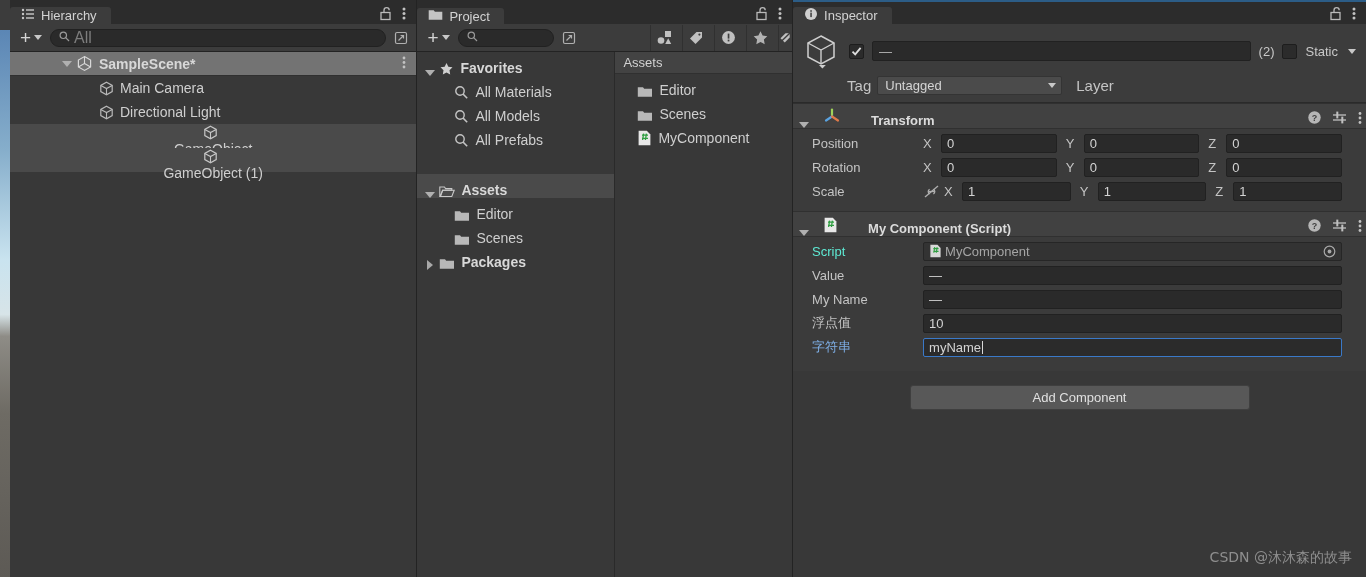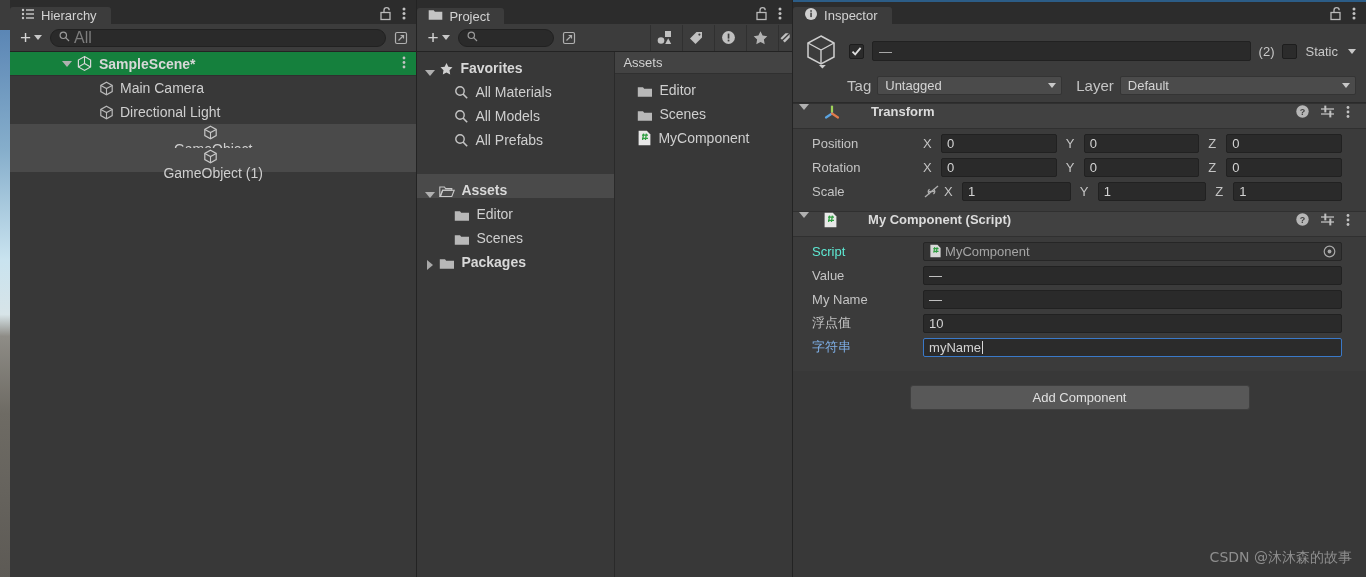--- a/index.html
+++ b/index.html
@@ -76,21 +76,21 @@
     align-items: center; justify-content: center; flex: none;
     border-left: 1px solid #303030;
   }
 
   
   .hier-body { flex: 1; background: #383838; overflow: hidden; position: relative; }
   .row {
     height: 24px; display: flex; align-items: center; position: relative;
     padding-left: 0; white-space: nowrap;
   }
-  .row.scene-row { background: #15803d; border-bottom: 1px solid #303030; }
+  .row.scene-row { background: #737373; border-bottom: 1px solid #303030; }
   .row.selected { background: #4a4a4a; flex-direction: column; }
   .row .indent { flex: none; }
   .tri {
     width: 0; height: 0; flex: none;
     border-left: 5px solid transparent; border-right: 5px solid transparent;
     border-top: 6px solid #b0b0b0; margin-right: 4px;
   }
   .tri.right {
     border-top: 5px solid transparent; border-bottom: 5px solid transparent;
     border-left: 6px solid #a8a8a8; border-right: 0;
@@ -146,22 +146,22 @@
   .fld-lbl { font-size: 15px; color: #c4c4c4; flex: none; }
   .dropdown {
     height: 19px; background: #4b4b4b; border: 1px solid #343434; border-radius: 2px;
     display: flex; align-items: center; justify-content: space-between;
     padding: 0 5px 0 7px; font-size: 13px; color: #d4d4d4;
   }
   .dd-tag { width: 185px; }
   .dd-layer { flex: 1; min-width: 0; }
 
   .comp-header {
-    height: 26px; background: #414141; display: flex; align-items: flex-start;
-    gap: 14px; padding: 0 16px 0 6px; border-top: 1px solid #303030; border-bottom: 1px solid #303030;
+    height: 26px; background: #414141; display: flex; align-items: flex-end;
+    gap: 14px; padding: 0 4px 0 6px; border-top: 1px solid #303030; border-bottom: 1px solid #303030;
   }
   .comp-title { font-size: 13px; font-weight: bold; color: #dcdcdc; margin-left: 16px; }
   .comp-tools { margin-left: auto; display: flex; align-items: center; gap: 10px; }
 
   .comp-body { background: #3b3b3b; padding: 4px 24px 6px 10px; }
   .frow { height: 20px; display: flex; align-items: center; margin-bottom: 4px; }
   .frow .flabel { width: 120px; flex: none; font-size: 13px; color: #c4c4c4; padding-left: 9px; }
   .frow .flabel.dim { color: #5eead4; }
   .frow .flabel.hl { color: #7fb0e8; }
   .axis-grp { flex: 1; display: flex; align-items: center; gap: 0; }
@@ -597,24 +597,20 @@
           <span class="static-lbl">Static</span>
           <span class="caret-dn" style="margin-left:2px"></span>
         </div>
         <div class="ih-row2">
           <span class="fld-lbl">Tag</span>
           <span class="dropdown dd-tag">
             <span>Untagged</span>
             <span class="caret-dn"></span>
           </span>
           <span class="fld-lbl" style="margin-left:8px">Layer</span>
-          <span class="dropdown dd-layer">
-            <span>Default</span>
-            <span class="caret-dn"></span>
-          </span>
         </div>
       </div>
 
       <div class="comp-header">
         <span class="tri" style="margin-right:0"></span>
         <span>
           <svg width="18" height="18" viewBox="0 0 18 18">
             <line x1="9" y1="9.5" x2="9" y2="2.5" stroke="#9fd35a" stroke-width="2.2" stroke-linecap="round"></line>
             <line x1="9" y1="9.5" x2="3" y2="13.5" stroke="#5aa3e0" stroke-width="2.2" stroke-linecap="round"></line>
             <line x1="9" y1="9.5" x2="15" y2="13.5" stroke="#e07a4a" stroke-width="2.2" stroke-linecap="round"></line>

